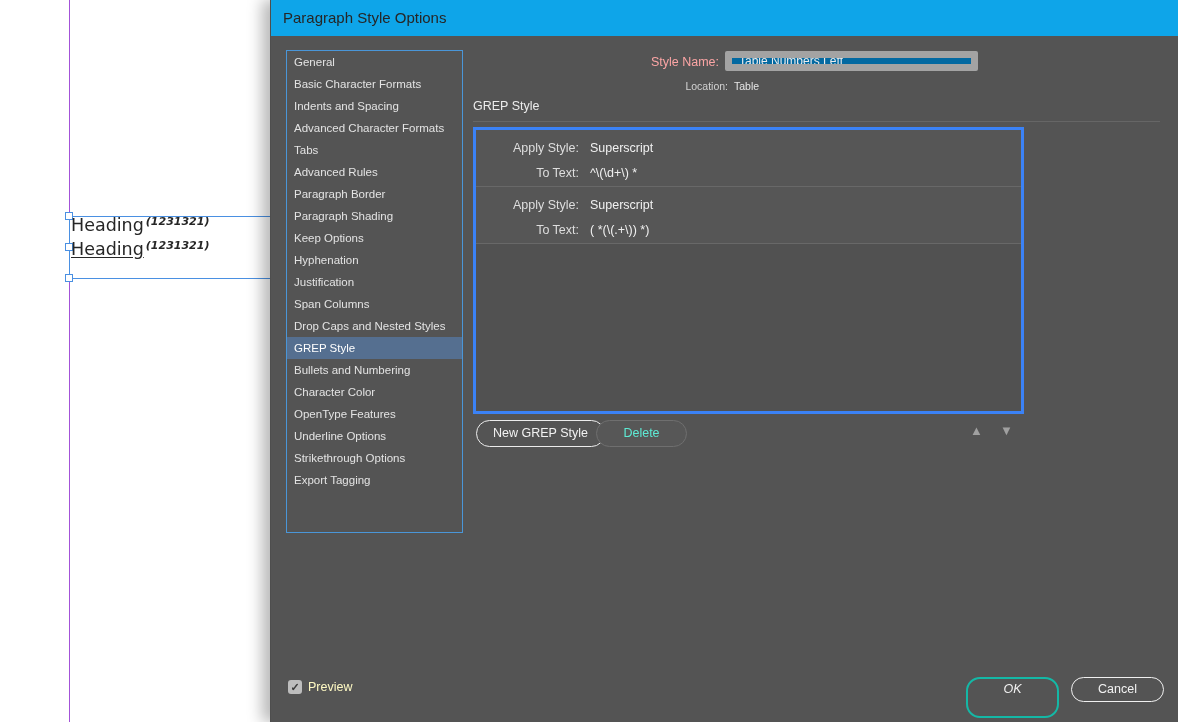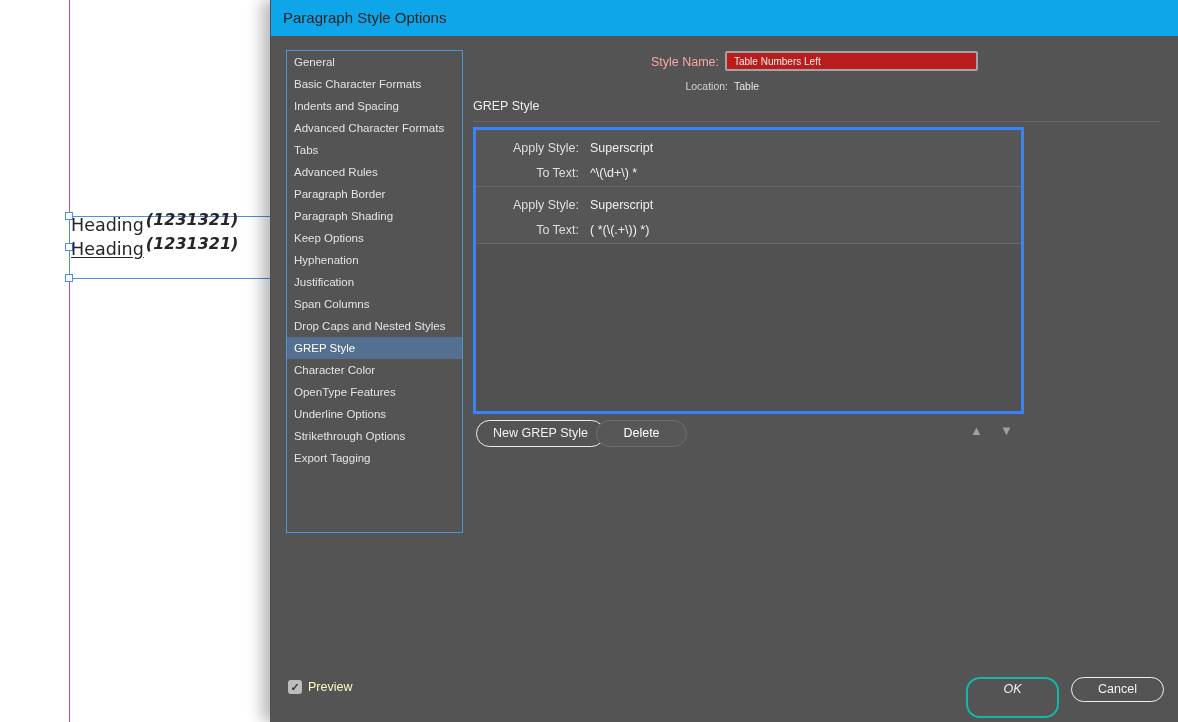--- a/index.html
+++ b/index.html
@@ -13,61 +13,61 @@
   .frame-edge { position:absolute; background:#4a90e2; }
   .frame-top    { left:69px; top:216px; width:201px; height:1px; }
   .frame-bottom { left:69px; top:278px; width:201px; height:1px; }
   .frame-left   { left:69px; top:216px; width:1px; height:62px; }
   .handle { position:absolute; width:8px; height:8px; background:#ffffff; border:1px solid #4a90e2; }
   .h-top { left:65px; top:212px; } .h-mid { left:65px; top:243px; } .h-bot { left:65px; top:274px; }
   .heading-line { position:absolute; left:71px; color:#262626;
     font-family:"DejaVu Sans", sans-serif; font-size:17.5px; line-height:20px; white-space:nowrap; }
   .heading-1 { top:215px; } .heading-2 { top:239px; }
   .heading-2 .hword { text-decoration:underline; text-underline-offset:2px; }
-  .hsup { font-size:16px; font-style:italic; font-weight:bold; position:relative; top:-6px; margin-left:2px; }
+  .hsup { font-size:11px; font-style:italic; font-weight:bold; position:relative; top:-6px; margin-left:2px; }
 
   
   .dialog { position:absolute; left:270px; top:0; width:908px; height:722px;
     background:#545454; box-shadow:-8px 0 14px rgba(0,0,0,.28); border-left:1px solid #4e4e4e; }
   .titlebar { position:absolute; left:0; top:0; width:100%; height:36px; background:#0ea5e9;
     color:#262626; font-size:15px; line-height:36px; padding-left:12px; }
 
   
   .sidebar { position:absolute; left:15px; top:50px; width:177px; height:483px;
     border:1px solid #4a96d8; }
   .sb-item { height:22px; line-height:22px; padding-left:7px; font-size:11.5px;
     color:#e3e3e3; white-space:nowrap; cursor:default; }
   .sb-item.selected { background:#556f90; color:#ffffff; }
 
   
   .lbl { position:absolute; color:#fca5a5; font-size:12.5px; white-space:nowrap; }
   .style-name-label { left:330px; top:55px; width:118px; text-align:right; }
   .style-name-input { position:absolute; left:454px; top:51px; width:253px; height:20px;
-    background:#b91c1c; border:2px solid #a3a3a3; border-radius:2px; color:#ececec;
-    font-family:"Liberation Sans", sans-serif; font-size:10px; padding:0 0 0 7px; outline:none; }
+    background:#0369a1; border:7px solid #a3a3a3; border-radius:2px; color:#ececec;
+    font-family:"Liberation Sans", sans-serif; font-size:12px; padding:0 0 0 7px; outline:none; }
   .location-label { left:330px; top:80px; width:127px; text-align:right; font-size:10.5px; color:#d2d2d2; }
   .location-value { left:463px; top:80px; font-size:10.5px; color:#e6e6e6; }
 
   
   .grep-heading { position:absolute; left:202px; top:99px; font-size:12.5px; color:#ececec; }
   .hr-sep { position:absolute; left:202px; top:121px; width:687px; height:1px; background:#666666; }
   .grep-list { position:absolute; left:202px; top:127px; width:551px; height:287px;
     background:#515151; border:3px solid #3b82f6; }
   .grep-row { height:57px; background:#565656; border-bottom:1px solid #686868; padding-top:9px; }
   .grep-line { display:flex; margin-bottom:7px; font-size:12.5px; line-height:18px; }
   .grep-label { width:103px; text-align:right; color:#dedede; }
   .grep-value { margin-left:11px; color:#f0f0f0; white-space:pre; }
 
   
   .pill { position:absolute; height:27px; border-radius:14px; background:transparent;
     color:#f2f2f2; font-family:"Liberation Sans", sans-serif; font-size:12.5px;
     text-align:center; line-height:24px; cursor:default; }
   .btn-new { left:205px; top:420px; padding:0 16px; border:1.5px solid #ececec; }
   .btn-delete { left:325px; top:420px; width:91px; border:1px solid #6f6f6f;
-    background:#575757; color:#ffffff; }
+    background:#575757; color:#5eead4; }
   .arrow { position:absolute; top:423px; font-size:13px; color:#a0a0a0; cursor:default; }
   .arrow-up { left:699px; } .arrow-down { left:729px; }
 
   
   .checkbox { position:absolute; left:17px; top:680px; width:14px; height:14px;
     background:#bdbdbd; border-radius:3px; color:#3c3c3c; font-size:11px; font-weight:bold;
     text-align:center; line-height:14px; cursor:default; }
   .preview-label { left:37px; top:680px; font-size:12.5px; color:#fef9c3; }
   .btn-ok { left:695px; top:677px; width:93px; height:41px; border:2px solid #14b8a6; line-height:20px;font-style:italic; }
   .btn-cancel { left:800px; top:677px; width:93px; height:25px; border:1px solid #f0f0f0; line-height:22px; }
@@ -102,20 +102,21 @@
       <div class="sb-item">Tabs</div>
       <div class="sb-item">Advanced Rules</div>
       <div class="sb-item">Paragraph Border</div>
       <div class="sb-item">Paragraph Shading</div>
       <div class="sb-item">Keep Options</div>
       <div class="sb-item">Hyphenation</div>
       <div class="sb-item">Justification</div>
       <div class="sb-item">Span Columns</div>
       <div class="sb-item">Drop Caps and Nested Styles</div>
       <div class="sb-item selected">GREP Style</div>
+      <div class="sb-item">Bullets and Numbering</div>
       <div class="sb-item">Character Color</div>
       <div class="sb-item">OpenType Features</div>
       <div class="sb-item">Underline Options</div>
       <div class="sb-item">Strikethrough Options</div>
       <div class="sb-item">Export Tagging</div>
     </div>
 
     <div class="lbl style-name-label">Style Name:</div>
     <input class="style-name-input" type="text" value="Table Numbers Left" style="">
     <div class="lbl location-label">Location:</div>

